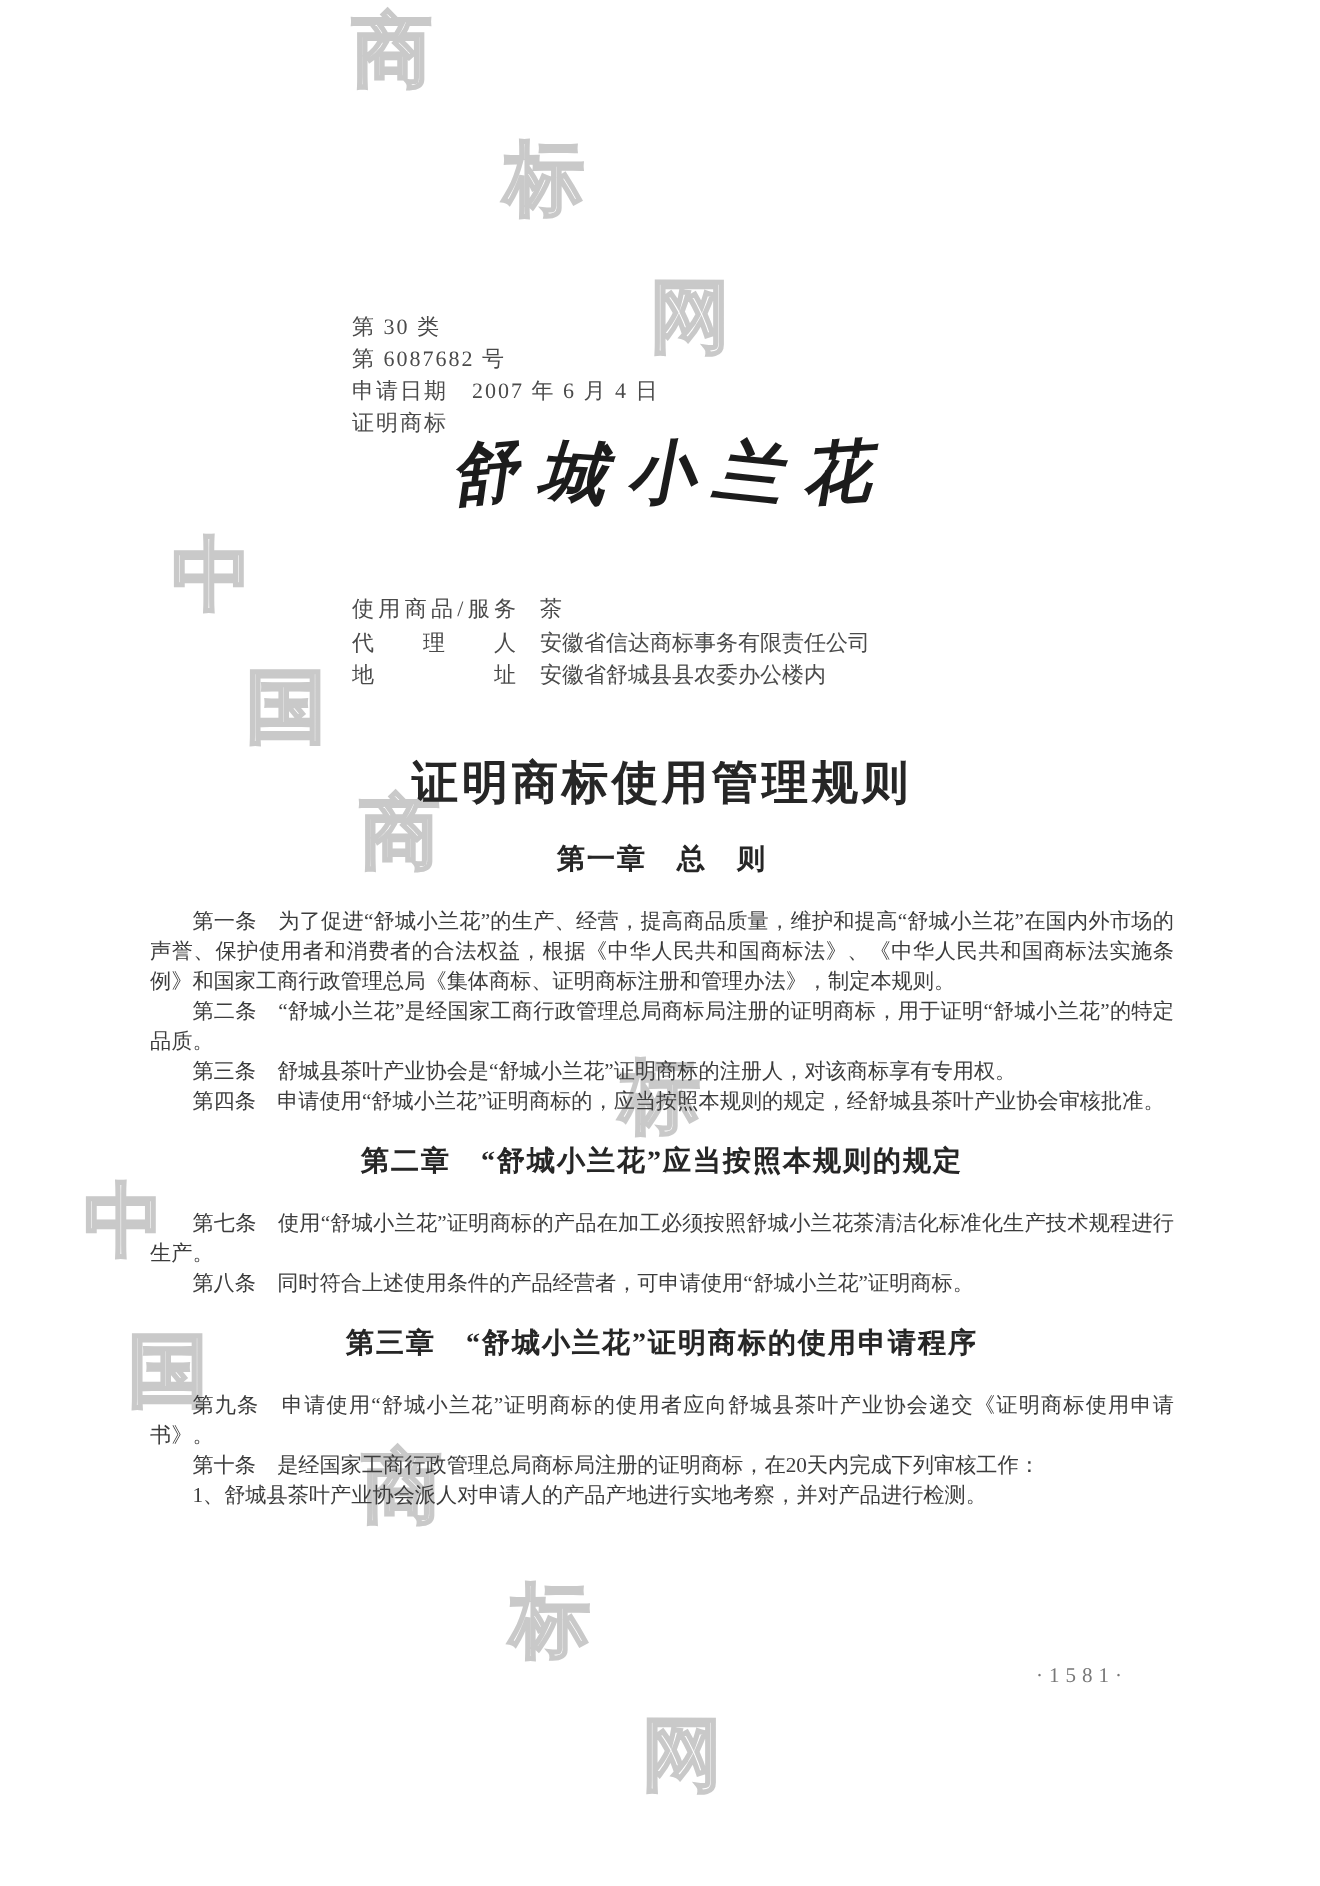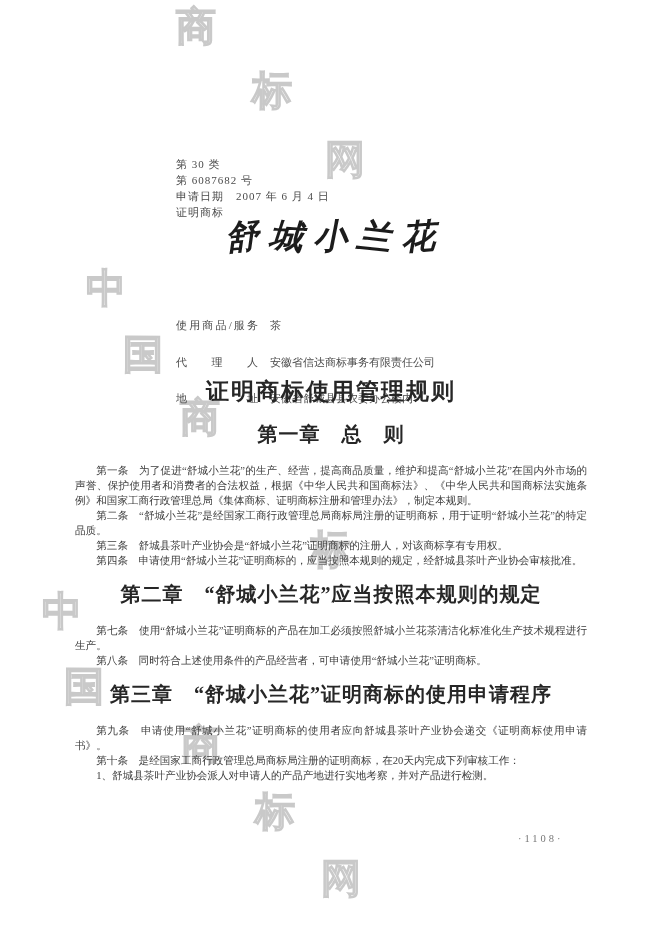--- a/index.html
+++ b/index.html
@@ -47,38 +47,38 @@
   }
 
   
   .info-block {
     position:absolute; left:176px; top:297px;
     font-size:11px; line-height:16.5px; color:#4a4a4a;
   }
   .info-row { white-space:nowrap; }
   .info-label {
     display:inline-block; width:82px;
-    text-align:justify; text-align-last:justify;margin-top:20px;
+    text-align:justify; text-align-last:justify;
   }
   .info-value { margin-left:12px; }
 
   
   .doc {
     position:absolute; left:75px; top:376px; width:512px;
     color:#333;
   }
   .doc-title {
     text-align:center;
     font-size:23px; font-weight:bold; color:#262626;
     letter-spacing:2px;
     margin-bottom:14px;
   }
   .chapter-heading {
     text-align:center;
-    font-size:20px; font-weight:bold; color:#262626;
+    font-size:14px; font-weight:bold; color:#262626;
     letter-spacing:1px;
     margin:13px 0 15px;
   }
   .body-para {
     font-size:10.6px; line-height:15px;
     text-indent:2em;
     text-align:justify;
     color:#3c3c3c;
   }
 
@@ -133,15 +133,15 @@
         <h2 class="chapter-heading">第二章　“舒城小兰花”应当按照本规则的规定</h2>
         <p class="body-para">第七条　使用“舒城小兰花”证明商标的产品在加工必须按照舒城小兰花茶清洁化标准化生产技术规程进行生产。</p>
         <p class="body-para">第八条　同时符合上述使用条件的产品经营者，可申请使用“舒城小兰花”证明商标。</p>
         <h2 class="chapter-heading">第三章　“舒城小兰花”证明商标的使用申请程序</h2>
         <p class="body-para">第九条　申请使用“舒城小兰花”证明商标的使用者应向舒城县茶叶产业协会递交《证明商标使用申请书》。</p>
         <p class="body-para">第十条　是经国家工商行政管理总局商标局注册的证明商标，在20天内完成下列审核工作：</p>
         <p class="body-para">1、舒城县茶叶产业协会派人对申请人的产品产地进行实地考察，并对产品进行检测。</p>
       </div>
   </div>
 
-  <div class="page-number">·1108·</div>
+  <div class="page-number">·1581·</div>
 
 </div>
 
 </body></html>

